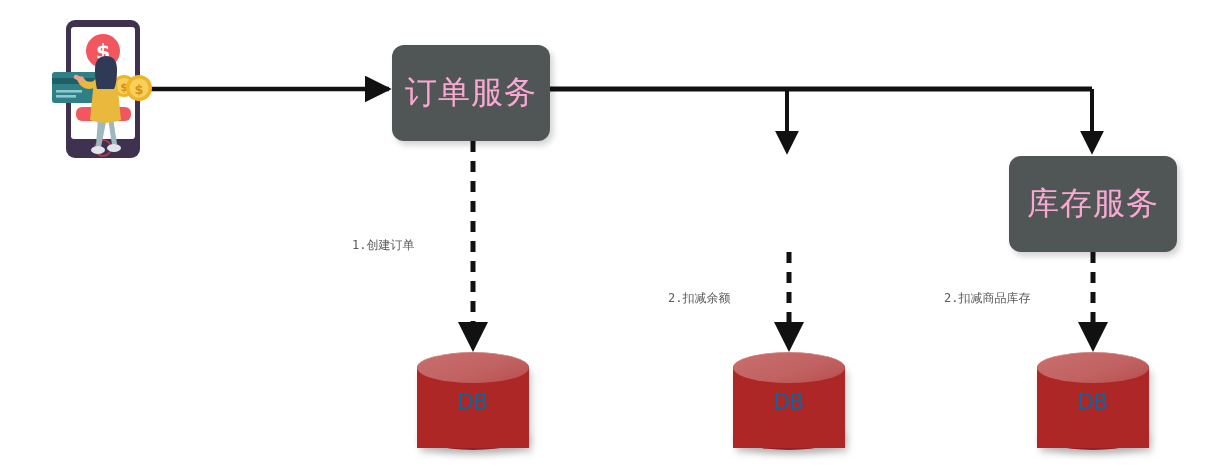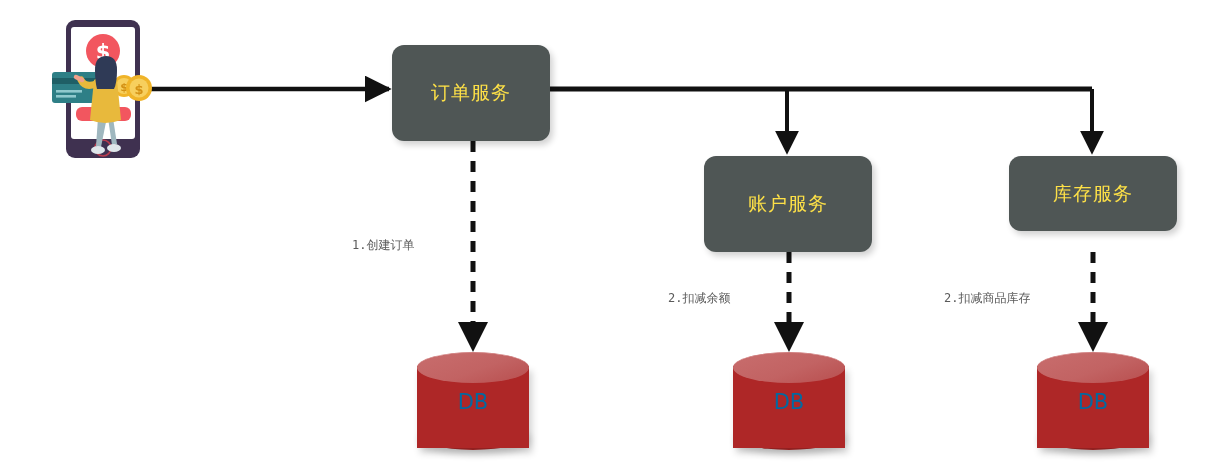--- a/index.html
+++ b/index.html
@@ -23,29 +23,29 @@
     position: absolute;
     background: #4f5655;
     border-radius: 12px;
     display: flex;
     align-items: center;
     justify-content: center;
     box-shadow: 3px 4px 6px rgba(0,0,0,0.18);
     z-index: 6;
   }
   .svc-label {
-    color: #fde047;
-    font-size: 19px;
+    color: #f9a8d4;
+    font-size: 32px;
     letter-spacing: 1px;
     font-family: "DejaVu Sans", "Liberation Sans", sans-serif;
     white-space: nowrap;
   }
   #box-order    { left: 392px; top: 45px;  width: 158px; height: 96px; }
   #box-account  { left: 704px; top: 156px; width: 168px; height: 96px; }
-  #box-stock    { left: 1009px; top: 156px; width: 168px; height: 75px; }
+  #box-stock    { left: 1009px; top: 156px; width: 168px; height: 96px; }
 
   
   .db {
     position: absolute;
     width: 112px;
     height: 108px;
     z-index: 5;
   }
   .db .body {
     position: absolute;
@@ -190,23 +190,20 @@
 
     <path d="M 789 252 L 789 346" stroke="#111111" stroke-width="5" fill="none" stroke-dasharray="11 9" marker-end="url(#ahv)"></path>
 
     <path d="M 1093 252 L 1093 346" stroke="#111111" stroke-width="5" fill="none" stroke-dasharray="11 9" marker-end="url(#ahv)"></path>
   </svg>
 
   <div class="svc-box" id="box-order">
     <span class="svc-label">订单服务</span>
   </div>
 
-  <div class="svc-box" id="box-account">
-    <span class="svc-label">账户服务</span>
-  </div>
 
   <div class="svc-box" id="box-stock">
     <span class="svc-label">库存服务</span>
   </div>
 
   <div class="edge-label" id="lbl-1">1.创建订单</div>
   <div class="edge-label" id="lbl-2">2.扣减余额</div>
   <div class="edge-label" id="lbl-3">2.扣减商品库存</div>
 
   <div class="db" id="db-order">

